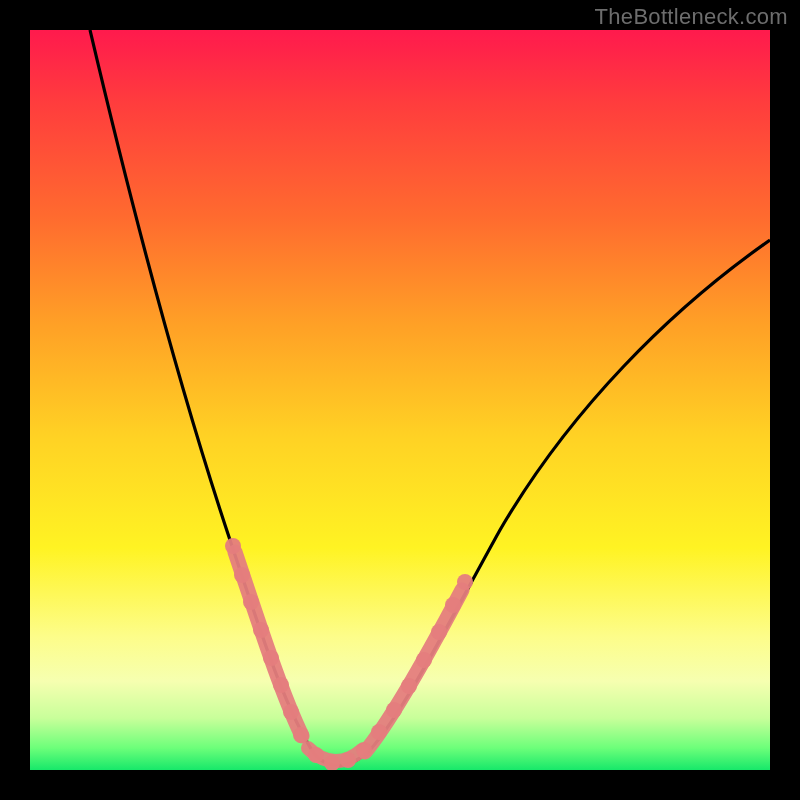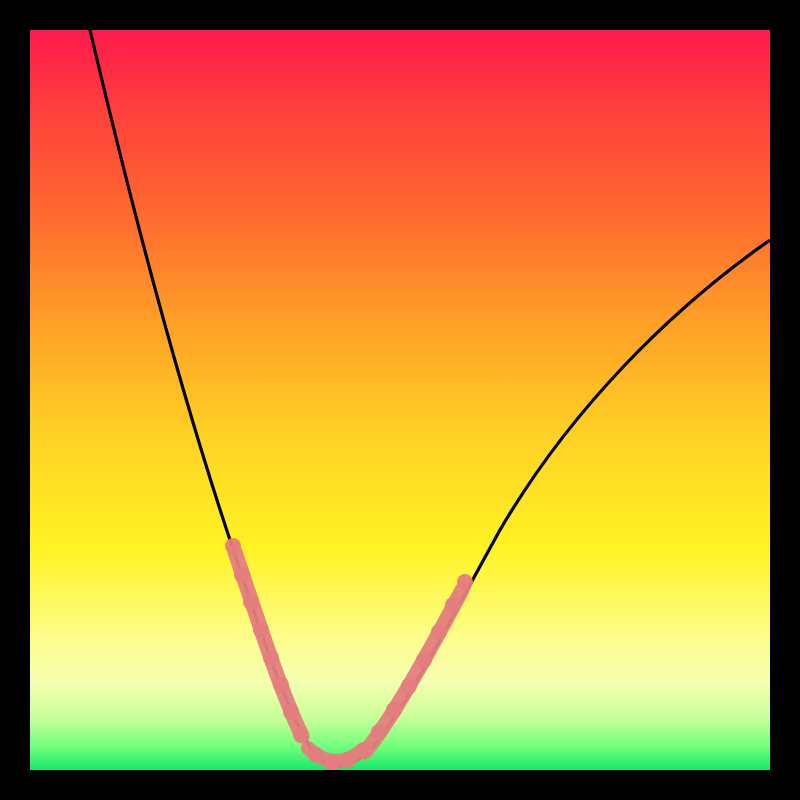--- a/index.html
+++ b/index.html
@@ -51,20 +51,21 @@
   svg.curve {
     position: absolute;
     top: 0;
     left: 0;
   }
 </style>
 </head>
 <body>
 
 <div class="frame">
+  <div class="watermark">TheBottleneck.com</div>
   <div class="plot-area">
     <svg class="curve" width="740" height="740" viewBox="0 0 740 740">
 
       <path d="M 60 0
                C 100 170, 150 360, 200 510
                C 230 600, 255 680, 285 725
                C 300 740, 318 740, 340 720
                C 375 680, 420 590, 470 500
                C 540 380, 640 280, 740 210" fill="none" stroke="#000" stroke-width="3.2"></path>
 

